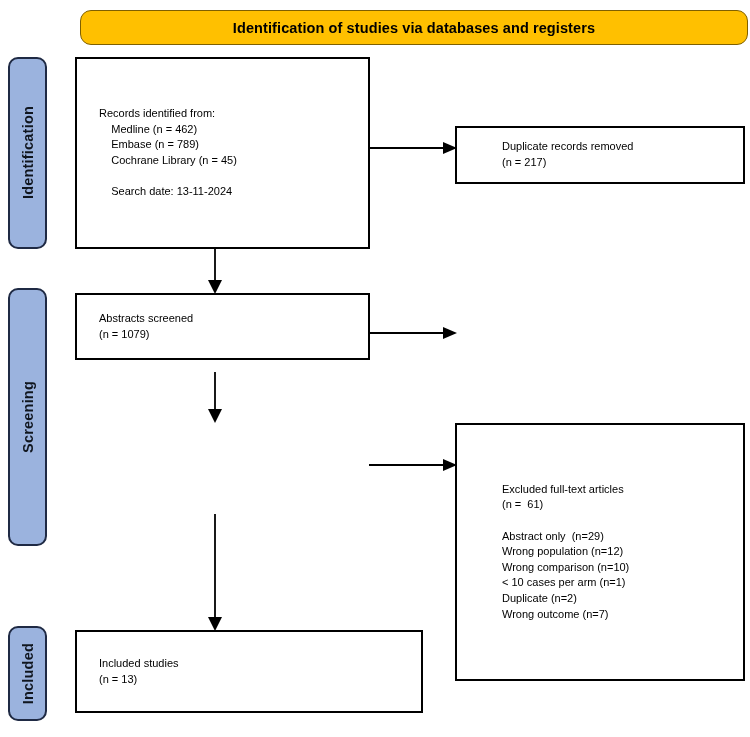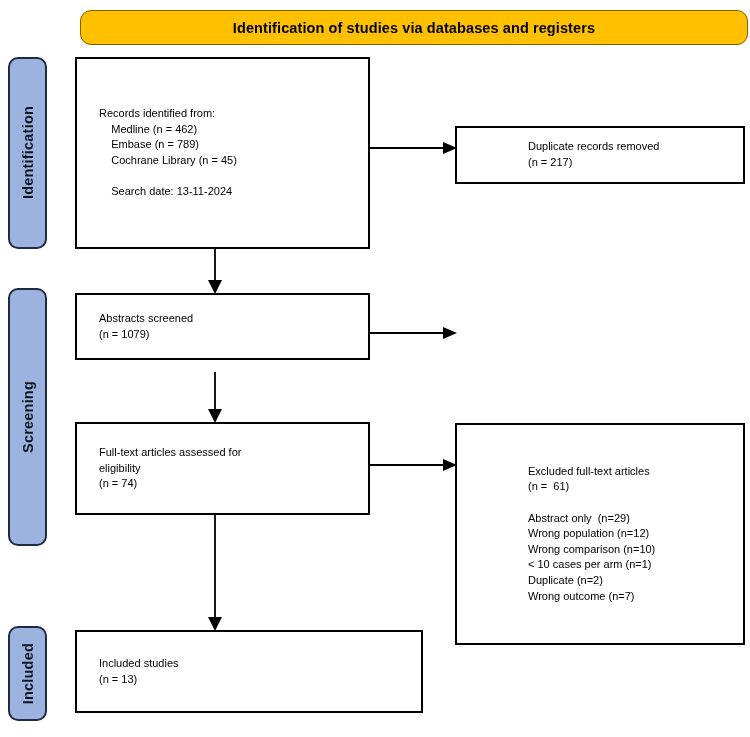--- a/index.html
+++ b/index.html
@@ -76,28 +76,28 @@
     align-items: center;
   }
   .box-inner {
     padding-left: 22px;
     padding-right: 10px;
     font-size: 11px;
     line-height: 1.42;
     color: #000000;
     white-space: pre-wrap;
   }
-  .box-inner.centered-pad { padding-left: 45px; margin-left: 26px; }
+  .box-inner.centered-pad { padding-left: 45px; }
 
   #box-records      { left: 75px;  top: 57px;  width: 295px; height: 192px; }
   #box-duplicates   { left: 455px; top: 126px; width: 290px; height: 58px;  }
   #box-screened     { left: 75px;  top: 293px; width: 295px; height: 67px;  }
   #box-abs-excluded { left: 455px; top: 288px; width: 290px; height: 88px;  }
   #box-fulltext     { left: 75px;  top: 422px; width: 295px; height: 93px;  }
-  #box-ft-excluded  { left: 455px; top: 423px; width: 290px; height: 222px; }
+  #box-ft-excluded  { left: 455px; top: 423px; width: 290px; height: 258px; }
   #box-included     { left: 75px;  top: 630px; width: 348px; height: 83px;  }
 
   
   .connector { position: absolute; }
   .connector svg { display: block; }
 
   #arrow-records-to-screened   { left: 200px; top: 248px; width: 30px; height: 48px; }
   #arrow-records-to-duplicates { left: 369px; top: 138px; width: 90px; height: 20px; }
   #arrow-screened-to-fulltext  { left: 200px; top: 372px; width: 30px; height: 53px; }
   #arrow-screened-to-absexcl   { left: 369px; top: 323px; width: 90px; height: 20px; }
@@ -136,25 +136,20 @@
     <div class="box-inner centered-pad">Duplicate records removed
 (n = 217)</div>
   </div>
 
   <div class="box" id="box-screened">
     <div class="box-inner">Abstracts screened
 (n = 1079)</div>
   </div>
 
 
-  <div class="box" id="box-fulltext">
-    <div class="box-inner">Full-text articles assessed for
-eligibility
-(n = 74)</div>
-  </div>
 
   <div class="box" id="box-ft-excluded">
     <div class="box-inner centered-pad">Excluded full-text articles
 (n =  61)
 
 Abstract only  (n=29)
 Wrong population (n=12)
 Wrong comparison (n=10)
 &lt; 10 cases per arm (n=1)
 Duplicate (n=2)

